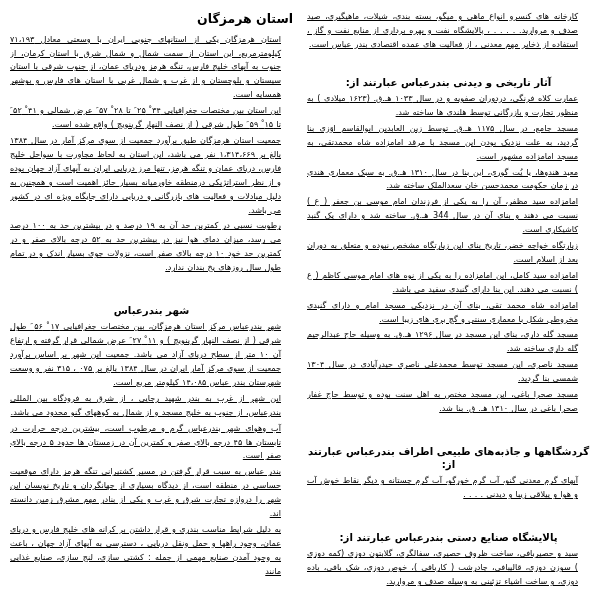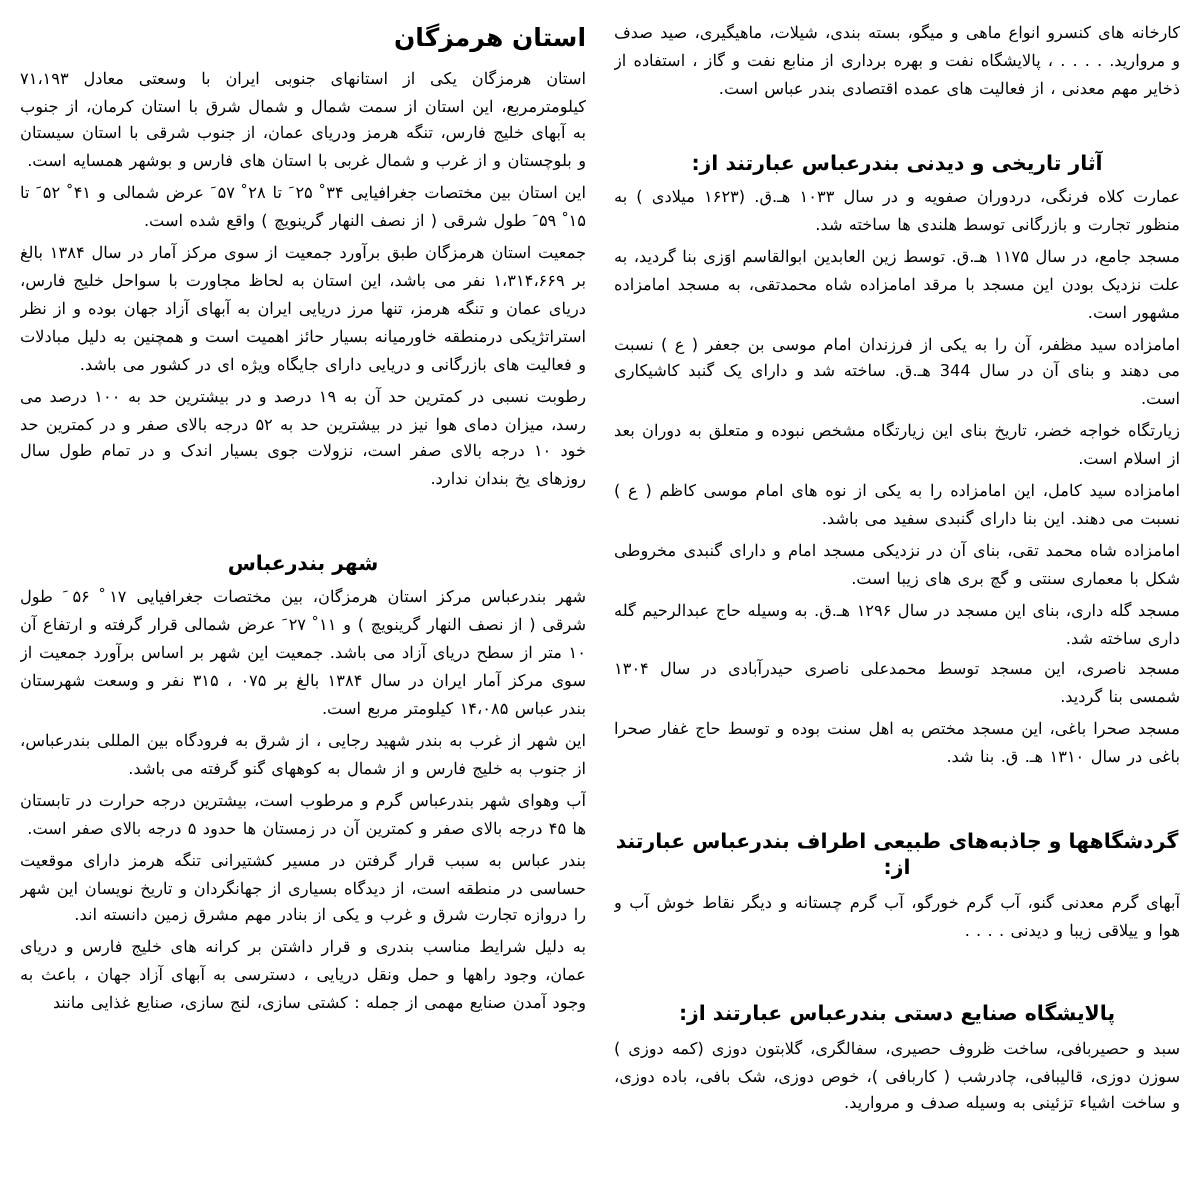--- a/index.html
+++ b/index.html
@@ -50,22 +50,23 @@
     font-weight: bold;
     text-align: center;
     margin: 11px 0 3px 0;
     line-height: 1.3;
   }
   .para {
     font-size: 8.1px;
     line-height: 1.72;
     text-align: justify;
     text-justify: inter-word;
-    margin: 0 0 2px 0;
+    margin: 0 12px 2px 0;
     word-spacing: 0.6px;
+    text-decoration: underline;
   }
   .para.first-block {
     margin-bottom: 4px;
   }
   .gap-md { height: 9px; }
   .gap-lg { height: 16px; }
   .spacer-top { height: 2px; }
 </style>
 </head>
 <body>
@@ -77,20 +78,21 @@
       <div class="spacer-top"></div>
 
       <p class="para first-block">کارخانه های کنسرو انواع ماهی و میگو، بسته بندی، شیلات، ماهیگیری، صید صدف و مروارید. . . . . ، پالایشگاه نفت و بهره برداری از منابع نفت و گاز ، استفاده از ذخایر مهم معدنی ، از فعالیت های عمده اقتصادی بندر عباس است.</p>
 
       <div class="gap-md"></div>
 
       <h2 class="section-title">آثار تاریخی و دیدنی بندرعباس عبارتند از:</h2>
 
       <p class="para">عمارت کلاه فرنگی، دردوران صفویه و در سال ۱۰۳۳ هـ.ق. (۱۶۲۳ میلادی ) به منظور تجارت و بازرگانی توسط هلندی ها ساخته شد.</p>
       <p class="para">مسجد جامع، در سال ۱۱۷۵ هـ.ق. توسط زین العابدین ابوالقاسم اوَزی بنا گردید، به علت نزدیک بودن این مسجد با مرقد امامزاده شاه محمدتقی، به مسجد امامزاده مشهور است.</p>
+      <p class="para">معبد هندوها، یا پُت گوری، این بنا در سال ۱۳۱۰ هـ.ق. به سبک معماری هندی در زمان حکومت محمدحسن خان سعدالملک ساخته شد.</p>
       <p class="para">امامزاده سید مظفر، آن را به یکی از فرزندان امام موسی بن جعفر ( ع ) نسبت می دهند و بنای آن در سال 344 هـ.ق. ساخته شد و دارای یک گنبد کاشیکاری است.</p>
       <p class="para">زیارتگاه خواجه خضر، تاریخ بنای این زیارتگاه مشخص نبوده و متعلق به دوران بعد از اسلام است.</p>
       <p class="para">امامزاده سید کامل، این امامزاده را به یکی از نوه های امام موسی کاظم ( ع ) نسبت می دهند. این بنا دارای گنبدی سفید می باشد.</p>
       <p class="para">امامزاده شاه محمد تقی، بنای آن در نزدیکی مسجد امام و دارای گنبدی مخروطی شکل با معماری سنتی و گچ بری های زیبا است.</p>
       <p class="para">مسجد گله داری، بنای این مسجد در سال ۱۲۹۶ هـ.ق. به وسیله حاج عبدالرحیم گله داری ساخته شد.</p>
       <p class="para">مسجد ناصری، این مسجد توسط محمدعلی ناصری حیدرآبادی در سال ۱۳۰۴ شمسی بنا گردید.</p>
       <p class="para">مسجد صحرا باغی، این مسجد مختص به اهل سنت بوده و توسط حاج غفار صحرا باغی در سال ۱۳۱۰ هـ. ق. بنا شد.</p>
 
       <div class="gap-lg"></div>
 
@@ -111,20 +113,20 @@
       <p class="para">استان هرمزگان یکی از استانهای جنوبی ایران با وسعتی معادل ۷۱،۱۹۳ کیلومترمربع، این استان از سمت شمال و شمال شرق با استان کرمان، از جنوب به آبهای خلیج فارس، تنگه هرمز ودریای عمان، از جنوب شرقی با استان سیستان و بلوچستان و از غرب و شمال غربی با استان های فارس و بوشهر همسایه است.</p>
       <p class="para">این استان بین مختصات جغرافیایی ۳۴ ْ ۲۵ َ تا ۲۸ ْ ۵۷ َ عرض شمالی و ۴۱ ْ ۵۲ َ تا ۱۵ ْ ۵۹ َ طول شرقی ( از نصف النهار گرینویچ ) واقع شده است.</p>
       <p class="para">جمعیت استان هرمزگان طبق برآورد جمعیت از سوی مرکز آمار در سال ۱۳۸۴ بالغ بر ۱،۳۱۴،۶۶۹ نفر می باشد، این استان به لحاظ مجاورت با سواحل خلیج فارس، دریای عمان و تنگه هرمز، تنها مرز دریایی ایران به آبهای آزاد جهان بوده و از نظر استراتژیکی درمنطقه خاورمیانه بسیار حائز اهمیت است و همچنین به دلیل مبادلات و فعالیت های بازرگانی و دریایی دارای جایگاه ویژه ای در کشور می باشد.</p>
       <p class="para">رطوبت نسبی در کمترین حد آن به ۱۹ درصد و در بیشترین حد به ۱۰۰ درصد می رسد، میزان دمای هوا نیز در بیشترین حد به ۵۲ درجه بالای صفر و در کمترین حد خود ۱۰ درجه بالای صفر است، نزولات جوی بسیار اندک و در تمام طول سال روزهای یخ بندان ندارد.</p>
 
       <div class="gap-lg"></div>
 
       <h2 class="section-title">شهر بندرعباس</h2>
 
       <p class="para">شهر بندرعباس مرکز استان هرمزگان، بین مختصات جغرافیایی ۱۷ ْ ۵۶ َ طول شرقی ( از نصف النهار گرینویچ ) و ۱۱ ْ ۲۷ َ عرض شمالی قرار گرفته و ارتفاع آن ۱۰ متر از سطح دریای آزاد می باشد. جمعیت این شهر بر اساس برآورد جمعیت از سوی مرکز آمار ایران در سال ۱۳۸۴ بالغ بر ۰۷۵ ، ۳۱۵ نفر و وسعت شهرستان بندر عباس ۱۴،۰۸۵ کیلومتر مربع است.</p>
-      <p class="para">این شهر از غرب به بندر شهید رجایی ، از شرق به فرودگاه بین المللی بندرعباس، از جنوب به خلیج فارس و از شمال به کوههای گنو گرفته می باشد.</p>
+      <p class="para">این شهر از غرب به بندر شهید رجایی ، از شرق به فرودگاه بین المللی بندرعباس، از جنوب به خلیج مسجد و از شمال به کوههای گنو محدود می باشد.</p>
       <p class="para">آب وهوای شهر بندرعباس گرم و مرطوب است، بیشترین درجه حرارت در تابستان ها ۴۵ درجه بالای صفر و کمترین آن در زمستان ها حدود ۵ درجه بالای صفر است.</p>
       <p class="para">بندر عباس به سبب قرار گرفتن در مسیر کشتیرانی تنگه هرمز دارای موقعیت حساسی در منطقه است، از دیدگاه بسیاری از جهانگردان و تاریخ نویسان این شهر را دروازه تجارت شرق و غرب و یکی از بنادر مهم مشرق زمین دانسته اند.</p>
       <p class="para">به دلیل شرایط مناسب بندری و قرار داشتن بر کرانه های خلیج فارس و دریای عمان، وجود راهها و حمل ونقل دریایی ، دسترسی به آبهای آزاد جهان ، باعث به وجود آمدن صنایع مهمی از جمله : کشتی سازی، لنج سازی، صنایع غذایی مانند</p>
     </div>
 
   </div>
 </div>
 
 </body></html>

